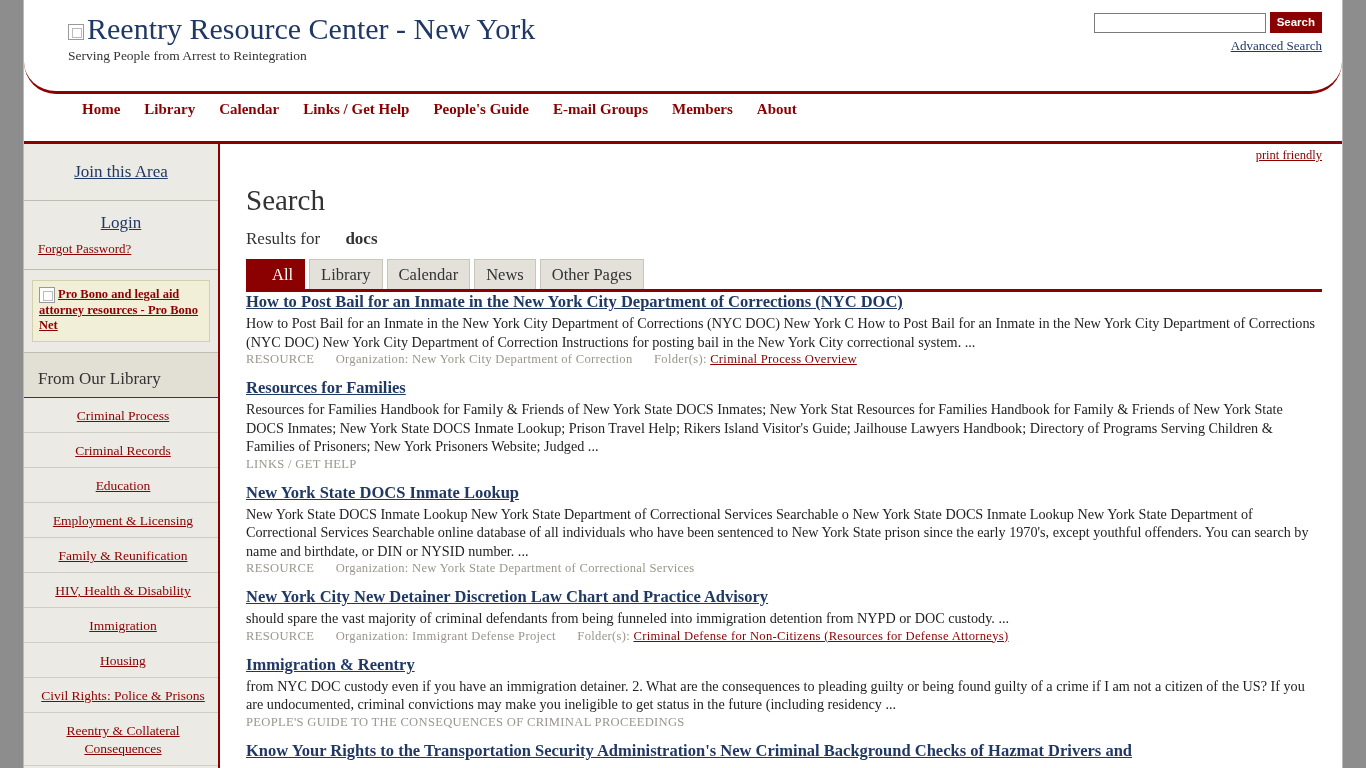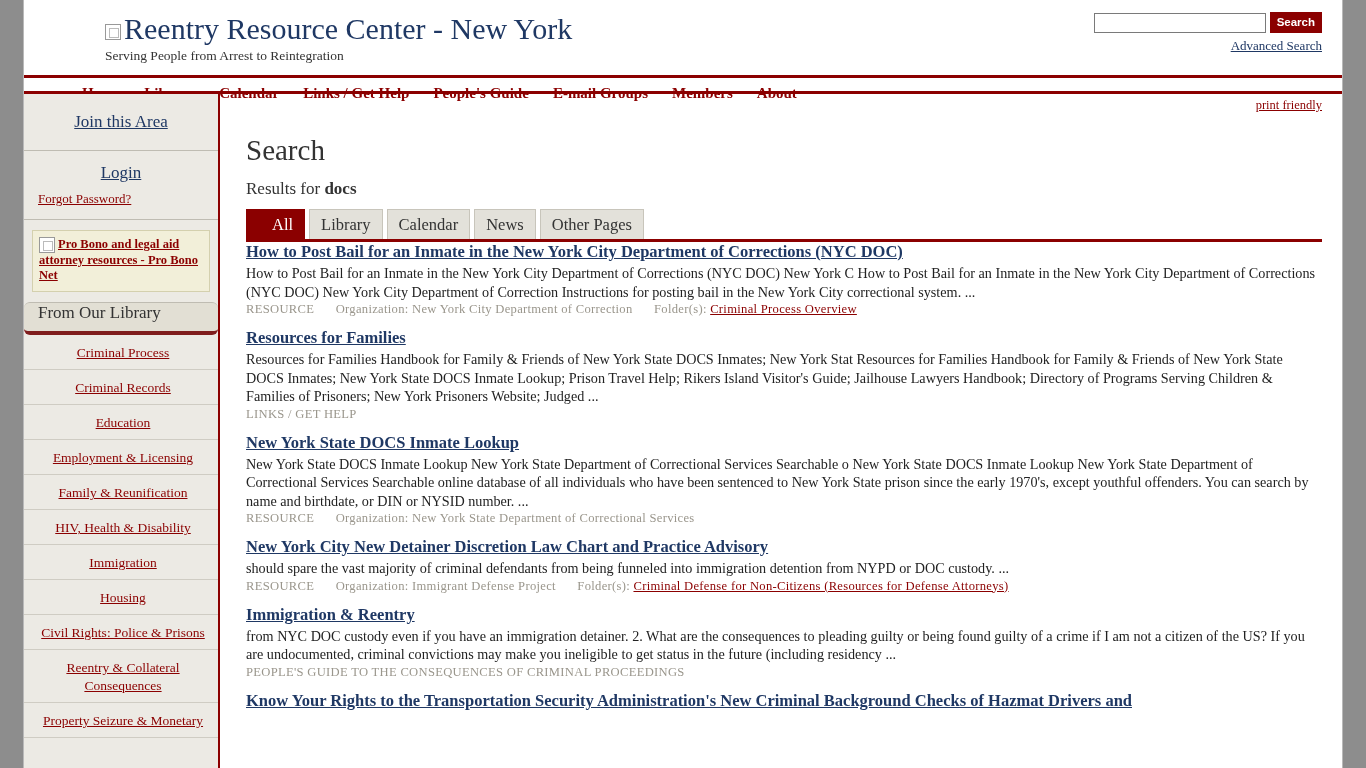--- a/index.html
+++ b/index.html
@@ -18,23 +18,24 @@
     background: #ffffff;
     min-height: 768px;
     position: relative;
     border-left: 1px solid #b9b9b9;
     border-right: 1px solid #b9b9b9;
   }
 
   
   .header {
     position: relative;
-    height: 78px;
-    padding: 8px 20px 0 81px;
+    height: 94px;
+    padding: 8px 20px 0 44px;
     border-bottom: 3px solid #8b0000;
+    border-radius: 32px;
   }
   .site-title {
     font-size: 30px;
     color: #1f3864;
     line-height: 34px;
     margin: 4px 0 0 0;
     font-weight: normal;
     letter-spacing: 0px;
   }
   .broken-img {
@@ -92,21 +93,21 @@
     display: block;
     margin-top: 5px;
     font-size: 13px;
     color: #1f3864;
     text-decoration: underline;
     cursor: pointer;
   }
 
   
   .nav {
-    height: 16px;
+    height: 50px;
     border-bottom: 3px solid #8b0000;
     padding-left: 46px;
     background: #ffffff;
   }
   .nav ul { list-style: none; margin: 0; padding: 0; display: flex; }
   .nav li {
     font-family: "Liberation Serif", serif;
     font-weight: bold;
     font-size: 15px;
     color: #8b0000;
@@ -166,26 +167,25 @@
     color: #8b0000;
     text-decoration: underline;
     line-height: 15px;
     display: block;
     cursor: pointer;
     font-weight: bold;
   }
   .promo .ln2 { text-align: left; }
   .lib-head {
     background: #e2dfd4;
-    border-bottom: 4px solid #7f1d1d;
+    border-bottom: 1px solid #7f1d1d;
     border-top: 1px solid #bfbcb2;
     font-size: 17px;
     color: #333;
-    padding: 0 0 8px 14px;
-    border-radius: 6px;
+    padding: 16px 0 8px 14px;
   }
   .lib-list { list-style: none; margin: 0; padding: 0; }
   .lib-list li {
     border-bottom: 1px solid #cfccc3;
     padding: 8px 10px 8px 14px;
     text-align: center;
   }
   .lib-list a {
     font-size: 13.5px;
     color: #8b0000;
@@ -213,21 +213,21 @@
     font-size: 29px;
     font-weight: normal;
     color: #333;
     margin: 28px 0 12px 0;
   }
   .results-for {
     font-size: 17px;
     color: #333;
     margin: 0 0 10px 0;
   }
-  .results-for b { font-weight: bold; }
+  .results-for b { font-weight: bold; margin-left: 21px; }
 
   .tabs { display: flex; gap: 4px; align-items: flex-end; }
   .tab {
     font-size: 16.5px;
     padding: 5px 11px 4px 11px;
     background: #e3e1da;
     color: #333;
     border: 1px solid #c8c5bb;
     border-bottom: none;
     cursor: pointer;

